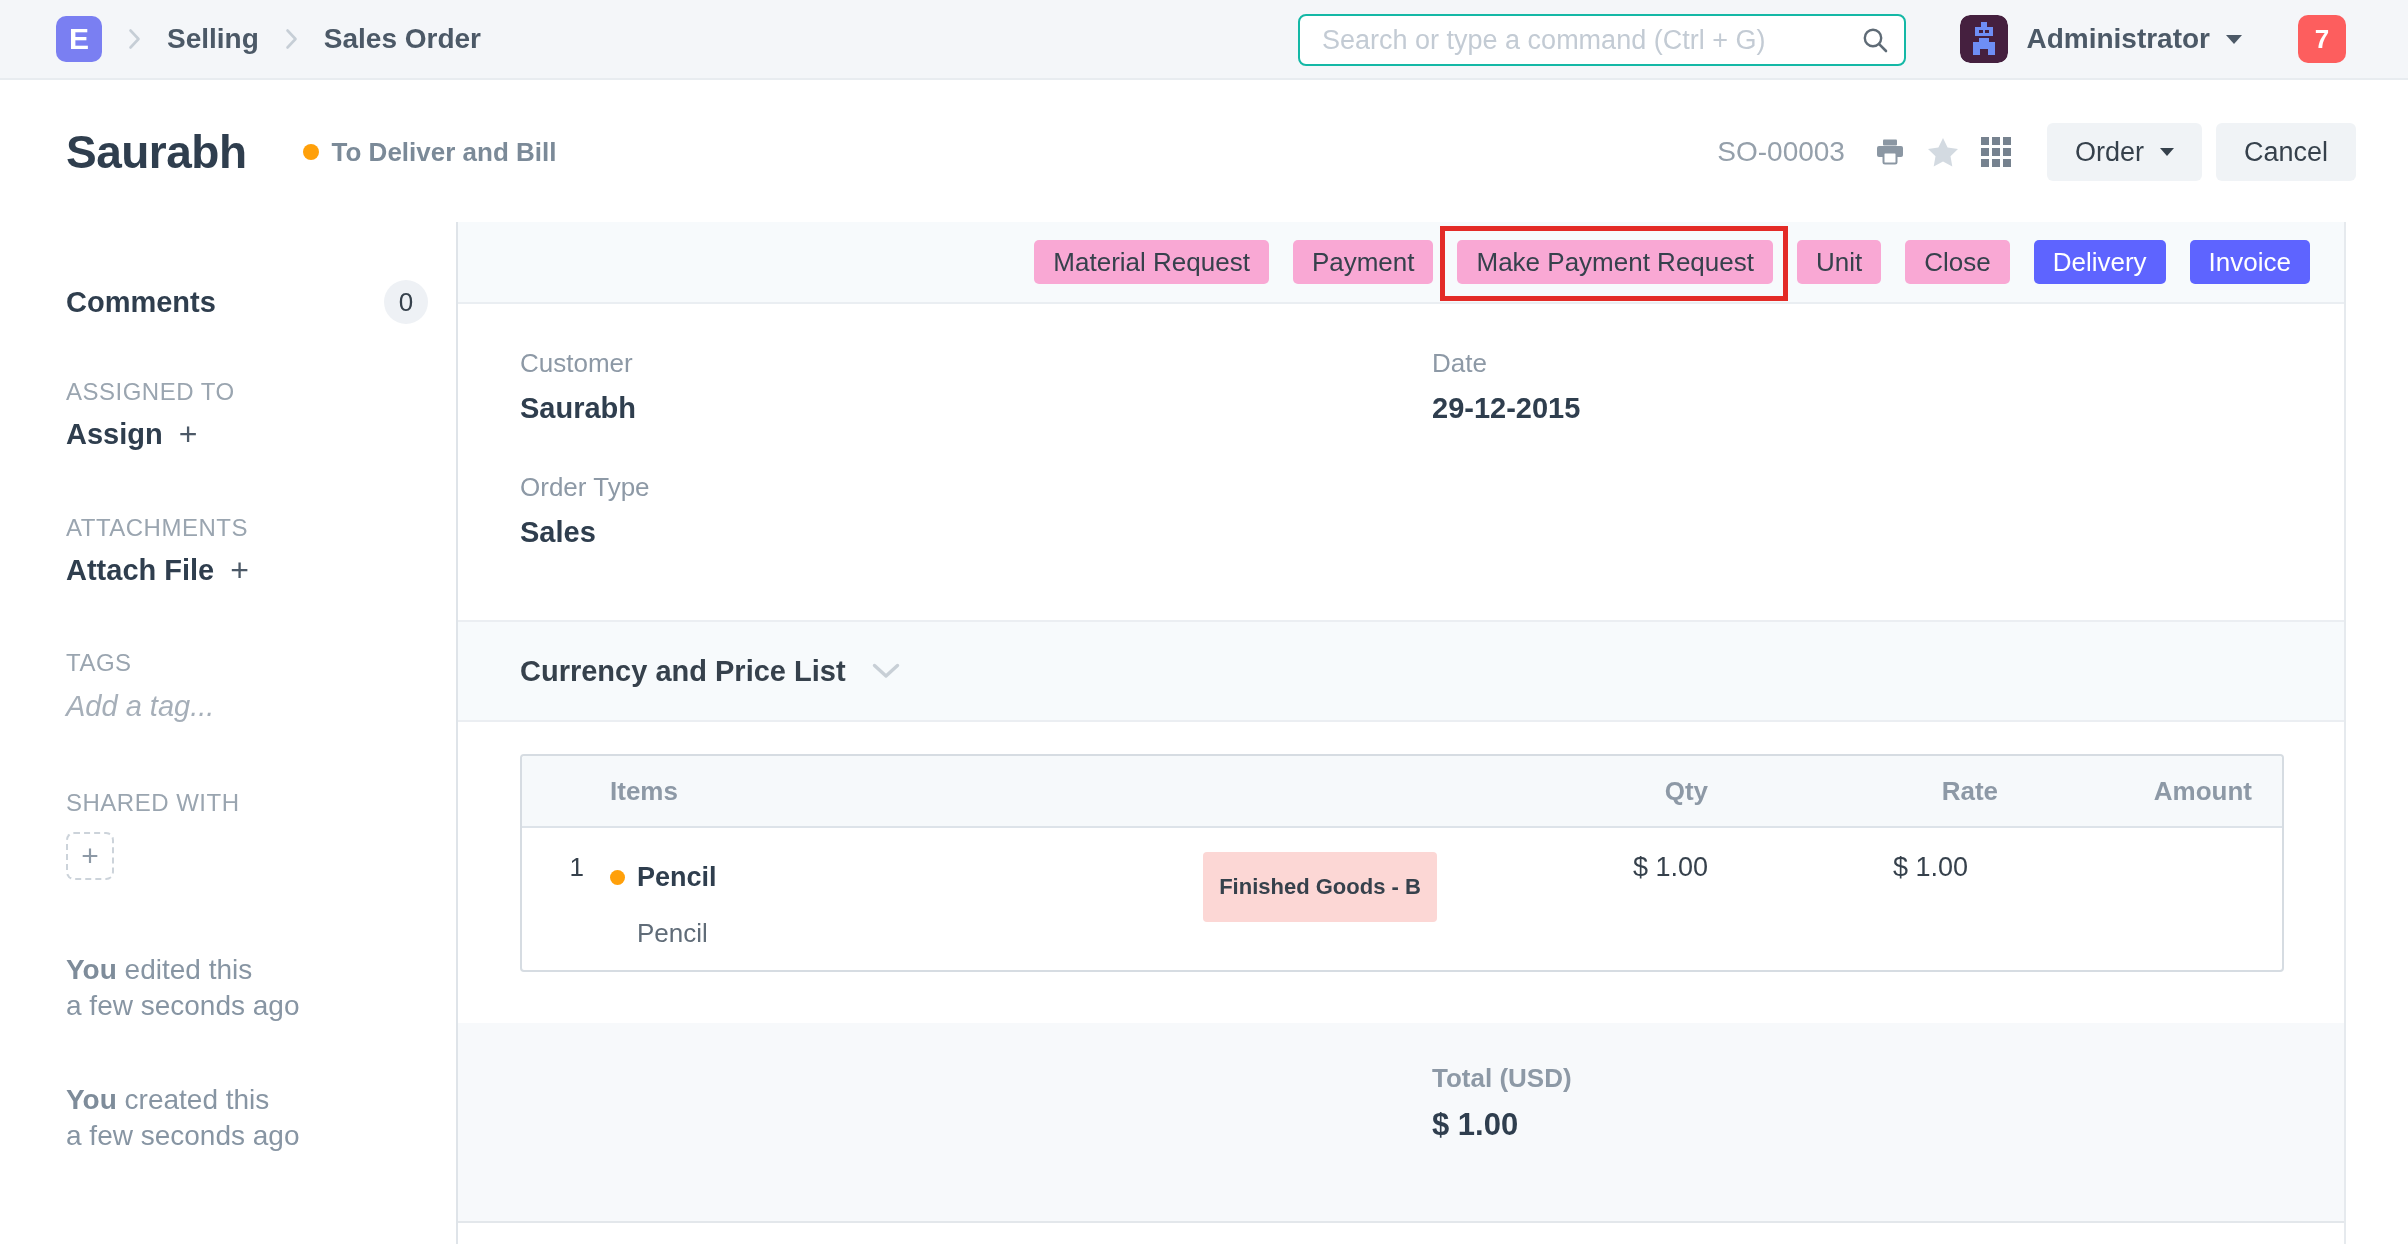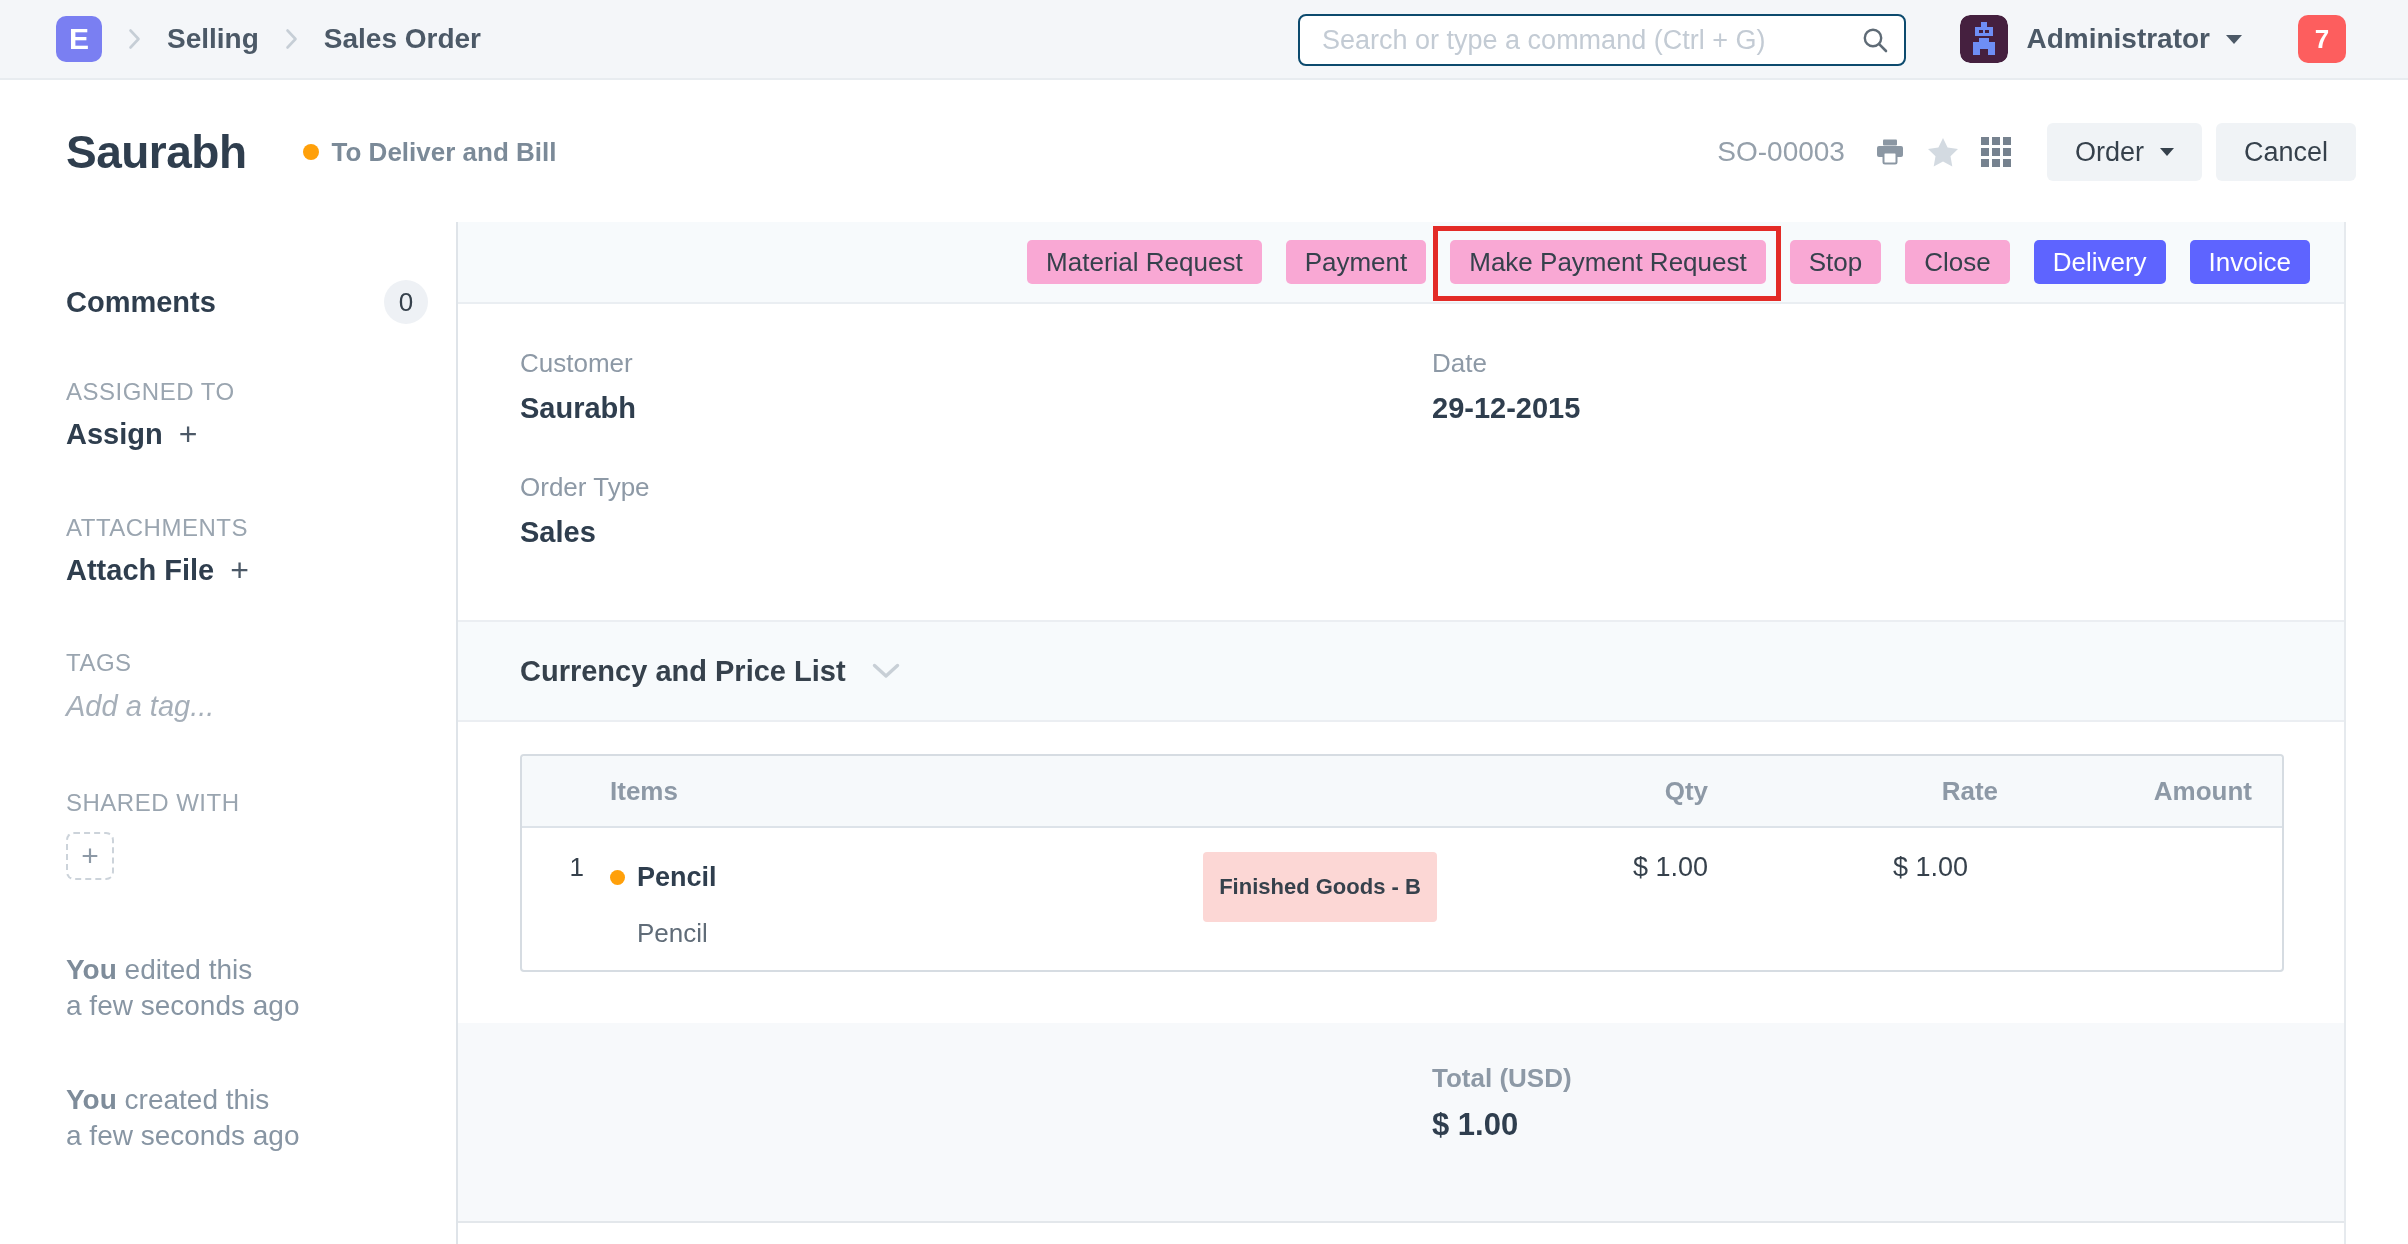--- a/index.html
+++ b/index.html
@@ -8,21 +8,21 @@
   *{box-sizing:border-box;}
 
   
   .navbar{position:absolute;top:0;left:0;width:2408px;height:80px;background:#f4f6f9;
           border-bottom:2px solid #e8ecf0;display:flex;align-items:center;padding:0 62px 0 56px;}
   .logo{width:46px;height:46px;border-radius:10px;background:#7a7ff2;color:#fff;
         display:flex;align-items:center;justify-content:center;font-size:30px;font-weight:bold;cursor:pointer;}
   .crumb-sep{margin:0 26px;display:flex;align-items:center;}
   .crumb{font-size:28px;font-weight:700;color:#4c5967;cursor:pointer;}
   .searchwrap{position:absolute;left:1298px;top:14px;width:608px;height:52px;}
-  .searchwrap input{width:100%;height:100%;border:2px solid #0c4a6e;border-radius:8px;background:#fff;
+  .searchwrap input{width:100%;height:100%;border:2px solid #14b8a6;border-radius:8px;background:#fff;
           padding:0 64px 0 22px;font-size:27px;color:#36414c;outline:none;
           font-family:"Liberation Sans","DejaVu Sans",sans-serif;}
   .searchwrap input::placeholder{color:#c3cbd4;}
   .search-icon{position:absolute;right:16px;top:11px;cursor:pointer;}
   .nav-right{margin-left:auto;display:flex;align-items:center;}
   .avatar{width:48px;height:48px;border-radius:10px;overflow:hidden;cursor:pointer;}
   .username{margin-left:18px;font-size:28px;font-weight:700;color:#4c5967;cursor:pointer;}
   .caret{width:0;height:0;border-left:8px solid transparent;border-right:8px solid transparent;
          border-top:9px solid #4c5967;margin-left:16px;}
   .notif{margin-left:56px;width:48px;height:48px;border-radius:10px;background:#fd5e5e;color:#fff;
@@ -243,21 +243,21 @@
 
   <div class="main">
 
     <div class="toolbar">
       <button class="tbtn">Material Request</button>
       <button class="tbtn">Payment</button>
       <span class="hl-wrap">
         <button class="tbtn">Make Payment Request</button>
         <span class="hl-box"></span>
       </span>
-      <button class="tbtn">Stop</button>
+      <button class="tbtn">Unit</button>
       <button class="tbtn">Close</button>
       <button class="tbtn primary">Delivery</button>
       <button class="tbtn primary">Invoice</button>
     </div>
 
     <div class="form-sec">
       <div class="fgroup" style="left:62px;top:44px;">
         <div class="flabel">Customer</div>
         <div class="fvalue">Saurabh</div>
       </div>

